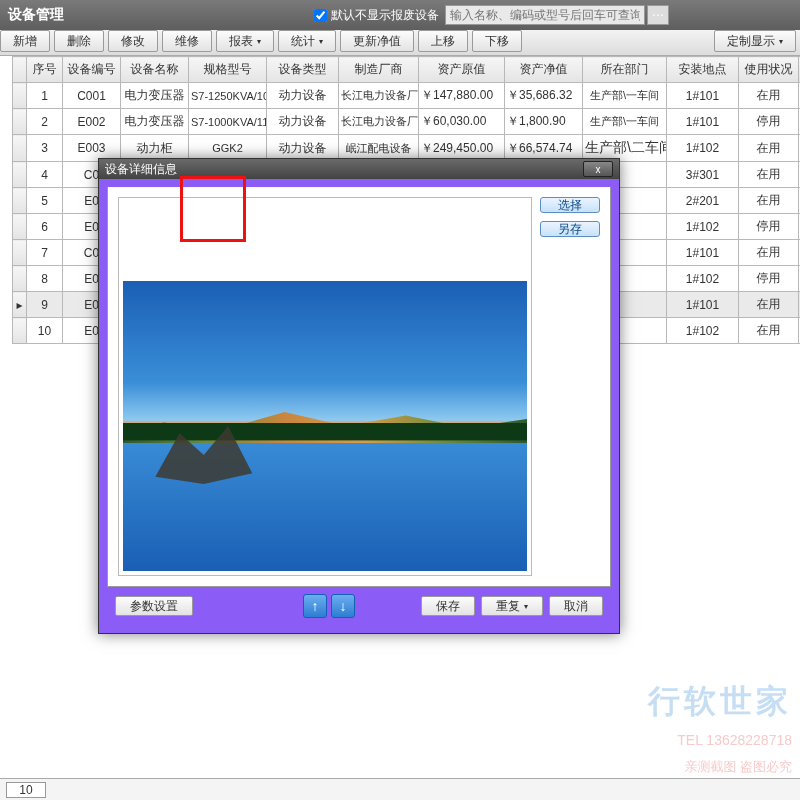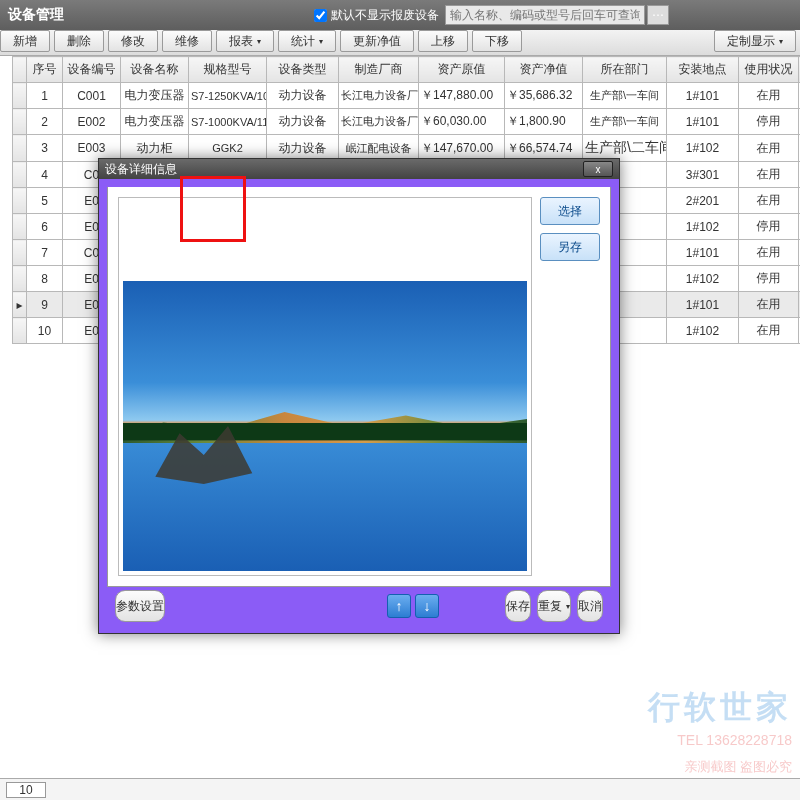--- a/index.html
+++ b/index.html
@@ -29,31 +29,31 @@
 .tab.active { background: #fff; position: relative; top: 1px; }
 .tabpane { flex: 1; border: 1px solid #999; border-top: none; background: #fff; padding: 10px; display: flex; gap: 8px; }
 .imgbox { flex: 1; border: 1px solid #bbb; padding: 4px; display: flex; align-items: flex-end; justify-content: center; }
 .img { width: 100%; height: 290px; display: block; position: relative; overflow: hidden; margin-top: 50px; }
 .sky { position: absolute; inset: 0; background: linear-gradient(#1a5fb4 0%, #3a8ed8 35%, #8ec9f0 48%, #d7a26c 49%, #b4713a 52%, #3a8ed8 53%, #1a5fb4 100%); }
 .mtn { position: absolute; left:0; right:0; top: 44%; height: 12%; background: linear-gradient(90deg,#2d5a2f,#6a8a3c,#c9863e,#d49c4a,#6a8a3c,#2d5a2f); clip-path: polygon(0 80%, 10% 40%, 25% 60%, 40% 10%, 55% 50%, 70% 20%, 85% 55%, 100% 30%, 100% 100%, 0 100%); }
 .forest { position: absolute; left:0; right:0; top: 49%; height: 6%; background: #0e3a16; }
 .forest2 { position: absolute; left:0; right:0; top: 50%; height: 5%; background: #0e3a16; transform: scaleY(-1); opacity: 0.8; }
 .rocks { position: absolute; left: 5%; bottom: 30%; width: 30%; height: 25%; background: #3d3a30; clip-path: polygon(10% 90%, 30% 30%, 50% 60%, 70% 20%, 90% 85%, 50% 100%); opacity: 0.85; }
 .sidebtns { display: flex; flex-direction: column; gap: 8px; width: 60px; }
-.sbtn { height: 28px; background: linear-gradient(#eaf4ff,#c8e1f8); border: 1px solid #5a8fc0; border-radius: 3px; display: flex; align-items: center; justify-content: center; cursor: pointer; color: #0a4a8a; }
+.sbtn { height: 16px; background: linear-gradient(#eaf4ff,#c8e1f8); border: 1px solid #5a8fc0; border-radius: 3px; display: flex; align-items: center; justify-content: center; cursor: pointer; color: #0a4a8a; }
 .dlg-footer { height: 38px; display: flex; align-items: center; padding: 0 8px; gap: 6px; }
 .dlg-footer .spacer { flex: 1; }
-.fbtn { height: 32px; padding: 0 0; background: linear-gradient(#fcfcfc,#e3e3e3); border: 1px solid #9a9a9a; border-radius: 10px; display: flex; align-items: center; cursor: pointer; }
+.fbtn { height: 20px; padding: 0 14px; background: linear-gradient(#fcfcfc,#e3e3e3); border: 1px solid #9a9a9a; border-radius: 2px; display: flex; align-items: center; cursor: pointer; }
 .navbtn { width: 24px; height: 24px; background: linear-gradient(#6baef0,#2d7dd2); border: 1px solid #1560b0; border-radius: 3px; color: #fff; display: flex; align-items: center; justify-content: center; font-size: 14px; }
 .highlight { position: absolute; left: 180px; top: 176px; width: 66px; height: 66px; border: 3px solid #e11; pointer-events: none; }
 .footer { position: absolute; left: 0; right: 0; bottom: 0; height: 22px; border-top: 1px solid #aaa; background: #f4f4f4; display: flex; align-items: center; padding: 0 6px; }
 .footer .pg { width: 40px; height: 16px; border: 1px solid #999; text-align: center; background: #fff; }
 .watermark { position: absolute; right: 8px; bottom: 24px; text-align: right; opacity: 0.45; }
 .watermark .wm1 { font-size: 32px; color: #7fb8e8; font-weight: bold; letter-spacing: 4px; }
-.watermark .wm2 { font-size: 14px; color: #e88; margin-top: 2px; }
+.watermark .wm2 { font-size: 14px; color: #e88; margin-top: 8px; }
 .watermark .wm3 { font-size: 13px; color: #e88; margin-top: 10px; }
 </style>
 </head>
 <body>
 
 <div class="titlebar">
   <span class="title">设备管理</span>
   <label class="chk">
     <input type="checkbox" checked="" style="">
     <span>默认不显示报废设备</span>
@@ -151,21 +151,21 @@
           <td>1</td>
         </tr>
         <tr>
           <td class="rowhead"></td>
           <td>3</td>
           <td>E003</td>
           <td>动力柜</td>
           <td style="font-size:11px">GGK2</td>
           <td>动力设备</td>
           <td style="font-size:11px">岷江配电设备</td>
-          <td class="num">￥147,670.00</td>
+          <td class="num">￥249,450.00</td>
           <td class="num">￥66,574.74</td>
           <td style="font-size:14px">生产部\二车间</td>
           <td>1#102</td>
           <td>在用</td>
           <td>1</td>
         </tr>
         <tr>
           <td class="rowhead"></td>
           <td>4</td>
           <td>C0</td>

